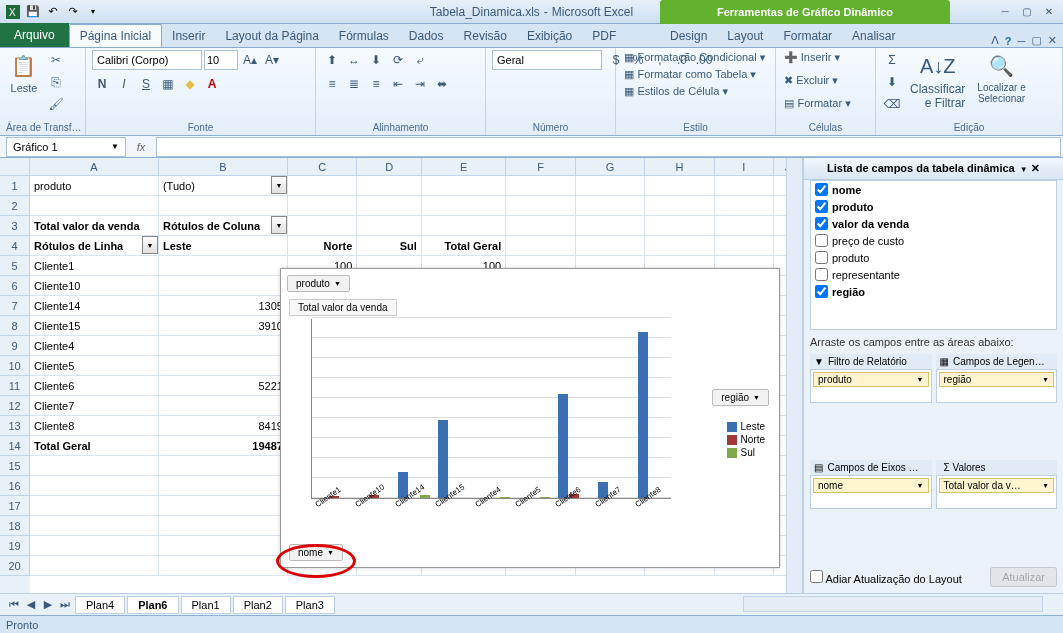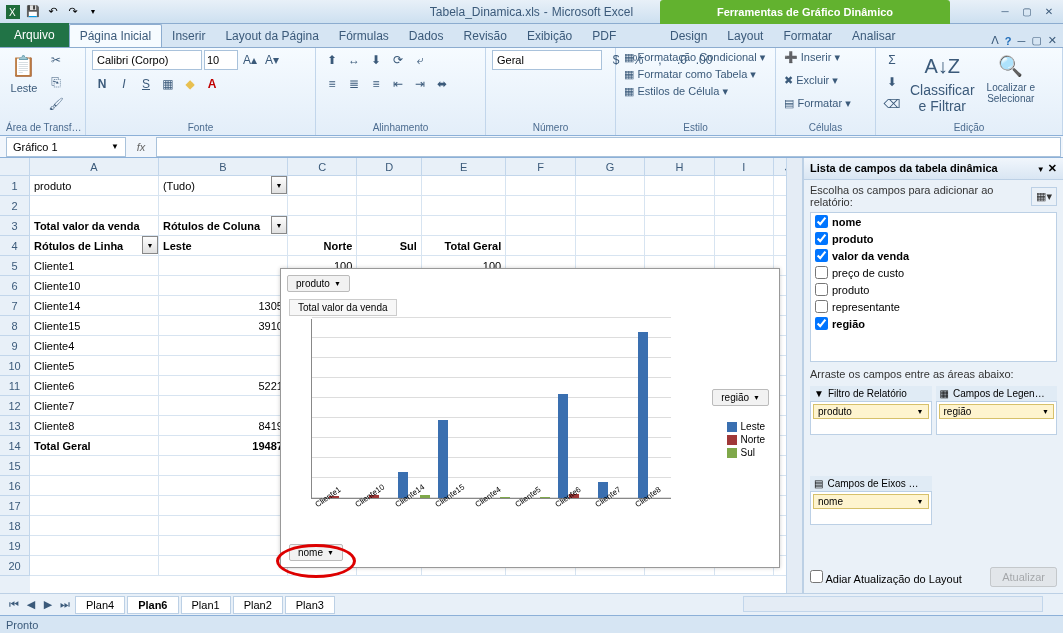--- a/index.html
+++ b/index.html
@@ -79,21 +79,21 @@
 .tabstrip { position: absolute; bottom: 18px; left: 0; right: 0; height: 22px; background: #e8f0f8; border-top: 1px solid #bcd0e5; display: flex; align-items: center; }
 .tab-nav { display: flex; gap: 1px; padding-left: 6px; }
 .tab-nav div { width: 16px; height: 16px; display: flex; align-items: center; justify-content: center; color: #3b5a7a; cursor: pointer; }
 .sheet-tab { padding: 2px 10px; border: 1px solid #bcd0e5; background: #fff; margin-left: 2px; font-size: 11px; cursor: pointer; }
 .sheet-tab.active { font-weight: bold; }
 .hscroll { position: absolute; right: 20px; width: 300px; height: 16px; background: #e4ecf5; border: 1px solid #c2d6eb; top: 2px; }
 .statusbar { position: absolute; bottom: 0; left: 0; right: 0; height: 18px; background: #d6e5f3; border-top: 1px solid #8cb0d8; display: flex; align-items: center; padding: 0 6px; font-size: 11px; color: #3b5a7a; }
 
 
 .pane { width: 260px; background: #eaf1f8; border-left: 1px solid #bcd0e5; display: flex; flex-direction: column; font-size: 11px; }
-.pane-header { background: linear-gradient(#f1f6fc,#d9e6f3); padding: 4px 6px; display: flex; justify-content: space-between; font-weight: bold; border-bottom: 1px solid #bcd0e5; }
+.pane-header { background: linear-gradient(#f1f6fc,#d9e6f3); padding: 4px 23px; display: flex; justify-content: space-between; font-weight: bold; border-bottom: 1px solid #bcd0e5; }
 .pane-sub { padding: 4px 6px; color: #333; display: flex; justify-content: space-between; align-items: center; }
 .field-list { background: #fff; border: 1px solid #bcd0e5; margin: 0 6px; height: 150px; overflow: auto; }
 .field-item { display: flex; align-items: center; gap: 4px; padding: 2px 4px; }
 .field-item input { margin: 0; }
 .field-item.checked label { font-weight: bold; }
 .drag-label { padding: 6px; color: #333; }
 .drop-zones { display: grid; grid-template-columns: 1fr 1fr; gap: 4px; padding: 0 6px; flex: 1; }
 .zone { display: flex; flex-direction: column; }
 .zone-hdr { background: #e0ebf5; padding: 2px 4px; display: flex; align-items: center; gap: 4px; font-size: 10px; white-space: nowrap; overflow: hidden; }
 .zone-body { background: #fff; border: 1px solid #bcd0e5; min-height: 34px; }
@@ -249,21 +249,21 @@
 
   <div class="rgroup" style="flex:1">
     <div class="rgroup-body">
       <div class="small-col">
         <div class="small-btn">Σ</div>
         <div class="small-btn">⬇</div>
         <div class="small-btn">⌫</div>
       </div>
       <div class="big-btn">
         <div class="ico">A↓Z</div>
-        <span style="font-size:14px;text-align:center;white-space:pre">Classificar
+        <span style="font-size:12px;text-align:right;white-space:pre">Classificar
 e Filtrar</span>
       </div>
       <div class="big-btn">
         <div class="ico">🔍</div>
         <span style="font-size:10px;text-align:center;white-space:pre">Localizar e
 Selecionar</span>
       </div>
     </div>
     <div class="rgroup-label">Edição</div>
   </div>
@@ -628,24 +628,20 @@
   </div>
 
   <div class="pane">
     <div class="pane-header">
       <span>Lista de campos da tabela dinâmica</span>
       <div>
         <span style="font-size:8px">▼</span>
         <span>✕</span>
       </div>
     </div>
-    <div class="pane-sub">
-      <span>Escolha os campos para adicionar ao relatório:</span>
-      <span style="border:1px solid #bcd0e5;padding:2px 4px">▦▾</span>
-    </div>
     <div class="field-list" id="fieldlist">
         <div class="field-item checked">
           <input type="checkbox" checked="" style="">
           <label>nome</label>
         </div>
         <div class="field-item checked">
           <input type="checkbox" checked="" style="">
           <label>produto</label>
         </div>
         <div class="field-item checked">
@@ -700,20 +696,32 @@
             <span>▤</span>
             <span>Campos de Eixos …</span>
           </div>
         <div class="zone-body">
             <div class="zone-item">
               <span>nome</span>
               <span style="font-size:7px">▼</span>
             </div>
           </div>
       </div>
+      <div class="zone">
+        <div class="zone-hdr">
+            <span></span>
+            <span>Σ  Valores</span>
+          </div>
+        <div class="zone-body">
+            <div class="zone-item">
+              <span>Total valor da v…</span>
+              <span style="font-size:7px">▼</span>
+            </div>
+          </div>
+      </div>
     </div>
     <div class="pane-footer">
       <label><input type="checkbox" style=""> <span>Adiar Atualização do Layout</span></label>
       <button disabled="">Atualizar</button>
     </div>
   </div>
 </div>
 
 <div class="tabstrip">
   <div class="tab-nav">

